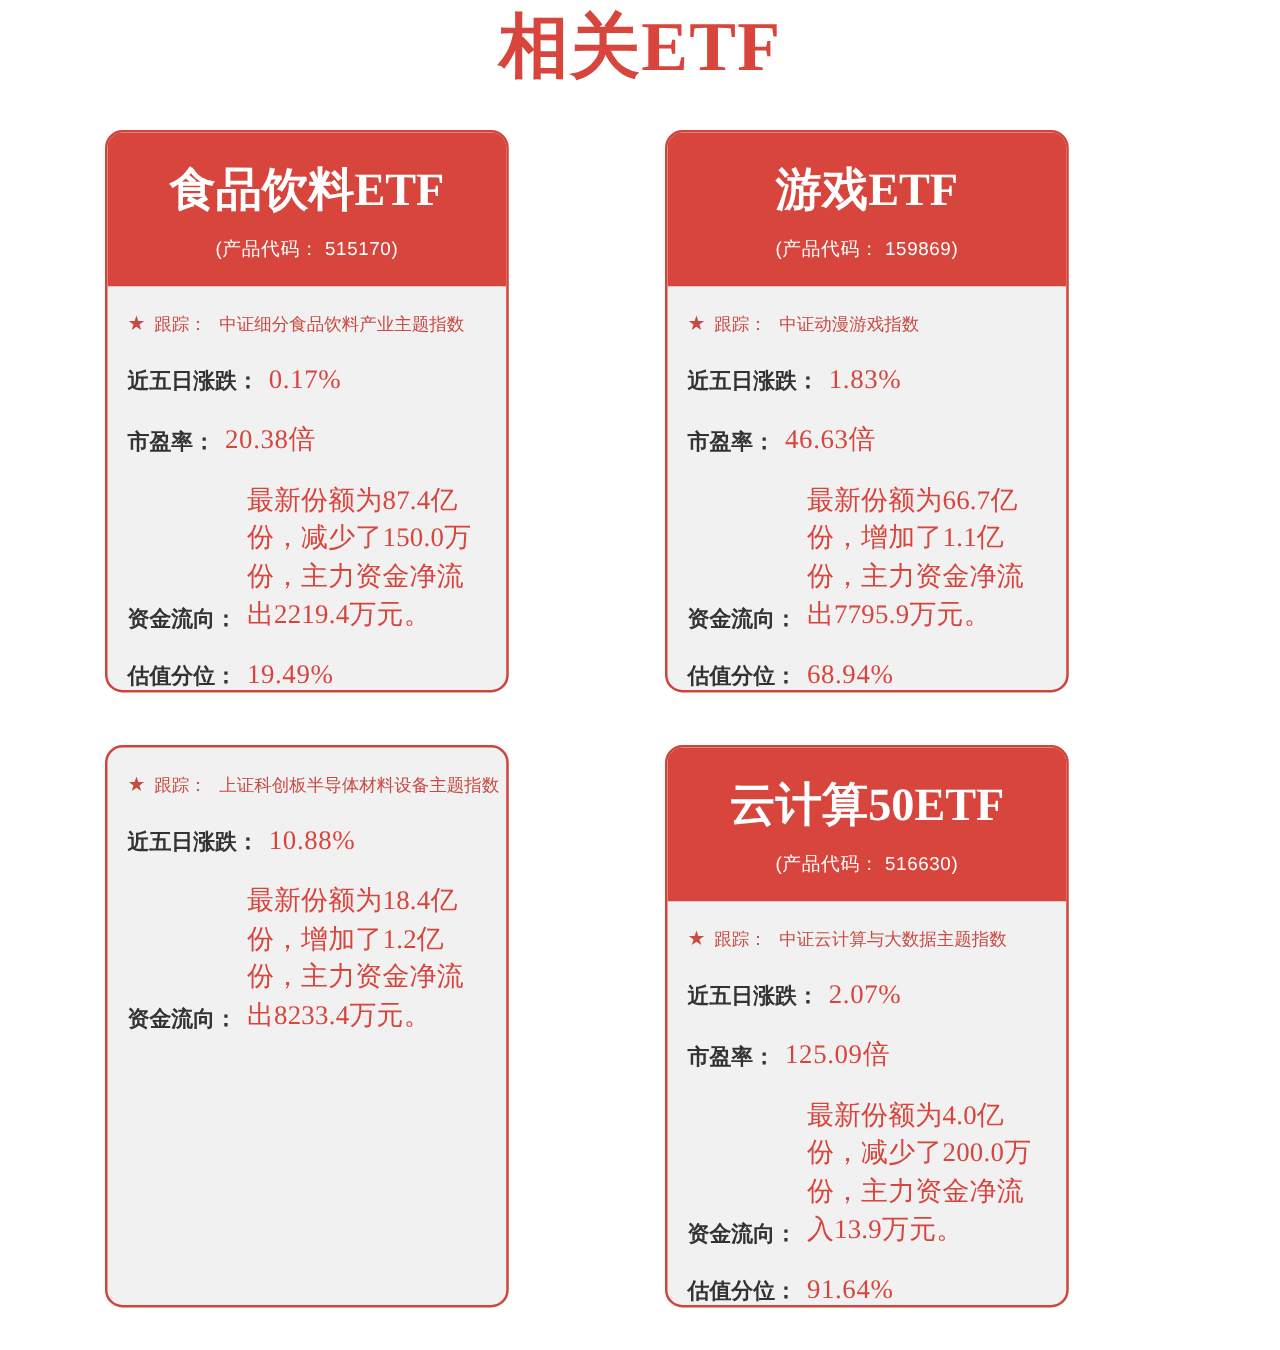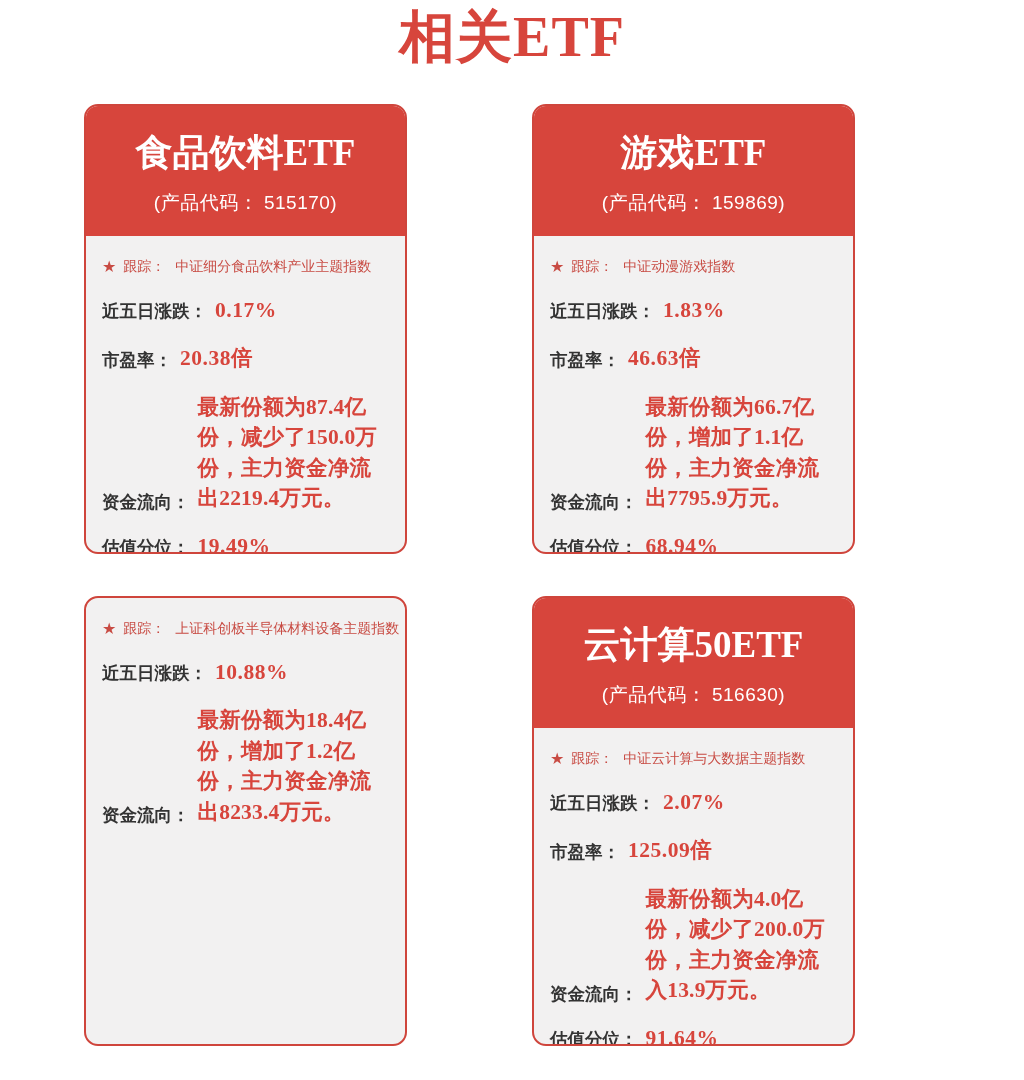--- a/index.html
+++ b/index.html
@@ -46,21 +46,21 @@
     padding: 26px 10px 20px 10px;
     flex-shrink: 0;
   }
   .card-title {
     font-family: "Liberation Serif", serif;
     font-weight: bold;
     font-size: 37px;
     line-height: 1.15;
   }
   .card-code {
-    font-size: 19px;
+    font-size: 15px;
     margin-top: 15px;
     letter-spacing: 0.5px;
   }
 
   .card-body { flex: 1; padding: 22px 16px 16px 16px; }
 
   .track-row {
     display: flex;
     align-items: center;
     color: #c84b43;
@@ -77,21 +77,21 @@
     margin-bottom: 20px;
   }
   .stat-label {
     color: #333333;
     font-weight: bold;
     font-size: 17.5px;
     flex-shrink: 0;
   }
   .stat-value {
     color: #d7453c;
-    font-weight: bold;
+    font-weight: normal;
     font-family: "Liberation Serif", serif;
     font-size: 21.5px;
     margin-left: 8px;
     letter-spacing: 0.5px;
   }
   .flow-value {
     line-height: 1.42;
     letter-spacing: 0.2px;
   }
 </style>

